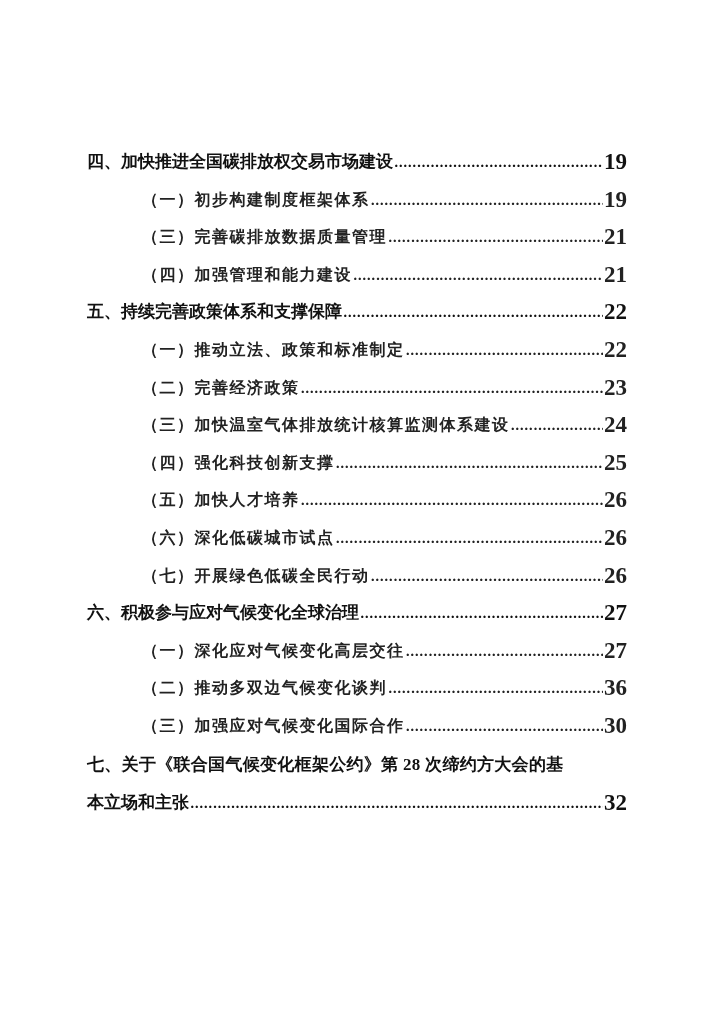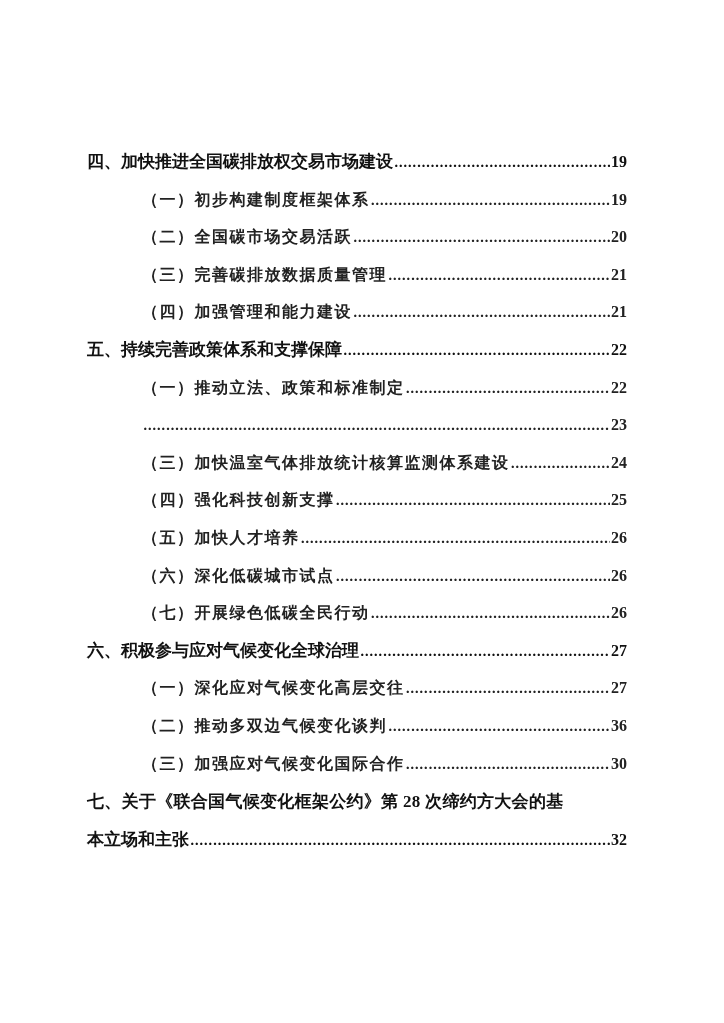--- a/index.html
+++ b/index.html
@@ -6,44 +6,39 @@
   body { width: 724px; height: 1023px; position: relative; overflow: hidden;
          font-family: "DejaVu Serif", "Liberation Serif", serif; color: #111; }
   .toc { position: absolute; left: 87px; top: 143px; width: 540px; }
   .row { display: flex; align-items: flex-start; height: 37.6px; line-height: 37.6px; white-space: nowrap; }
   .row.lvl1 { font-weight: bold; font-size: 17px; }
   .row.lvl2 { padding-left: 55px; font-size: 16px; color: #222; font-weight: bold; }
   .label { flex: 0 0 auto; }
   .lvl2 .label { letter-spacing: 1.5px; }
   .leader { flex: 1 1 auto; overflow: hidden; margin: 0 1px; }
   .leader::after { content: "........................................................................................................................................................................................................"; letter-spacing: 0px; font-size: 13px; }
-  .page { flex: 0 0 auto; font-family: "Liberation Serif", serif; font-size: 16px; }
+  .page { flex: 0 0 auto; font-family: "Liberation Serif", serif; font-size: 23px; }
   .lvl1 .page { font-weight: bold; }
   .row.wrap-first { height: 39px; line-height: 39px; font-family: Liberation Serif, serif; }
   .row.wrap-first .label { letter-spacing: 0.3px; }
 </style>
 </head>
 <body>
 
 <div class="toc">
 
   <div class="row lvl1">
     <span class="label">四、加快推进全国碳排放权交易市场建设</span>
     <span class="leader"></span>
     <span class="page">19</span>
   </div>
   <div class="row lvl2">
     <span class="label">（一）初步构建制度框架体系</span>
     <span class="leader"></span>
     <span class="page">19</span>
-  </div>
-  <div class="row lvl2">
-    <span class="label">（二）全国碳市场交易活跃</span>
-    <span class="leader"></span>
-    <span class="page">20</span>
   </div>
   <div class="row lvl2">
     <span class="label">（三）完善碳排放数据质量管理</span>
     <span class="leader"></span>
     <span class="page">21</span>
   </div>
   <div class="row lvl2">
     <span class="label">（四）加强管理和能力建设</span>
     <span class="leader"></span>
     <span class="page">21</span>
@@ -53,20 +48,21 @@
     <span class="label">五、持续完善政策体系和支撑保障</span>
     <span class="leader"></span>
     <span class="page">22</span>
   </div>
   <div class="row lvl2">
     <span class="label">（一）推动立法、政策和标准制定</span>
     <span class="leader"></span>
     <span class="page">22</span>
   </div>
   <div class="row lvl2">
+    <span class="label">（二）完善经济政策</span>
     <span class="leader"></span>
     <span class="page">23</span>
   </div>
   <div class="row lvl2">
     <span class="label">（三）加快温室气体排放统计核算监测体系建设</span>
     <span class="leader"></span>
     <span class="page">24</span>
   </div>
   <div class="row lvl2">
     <span class="label">（四）强化科技创新支撑</span>

